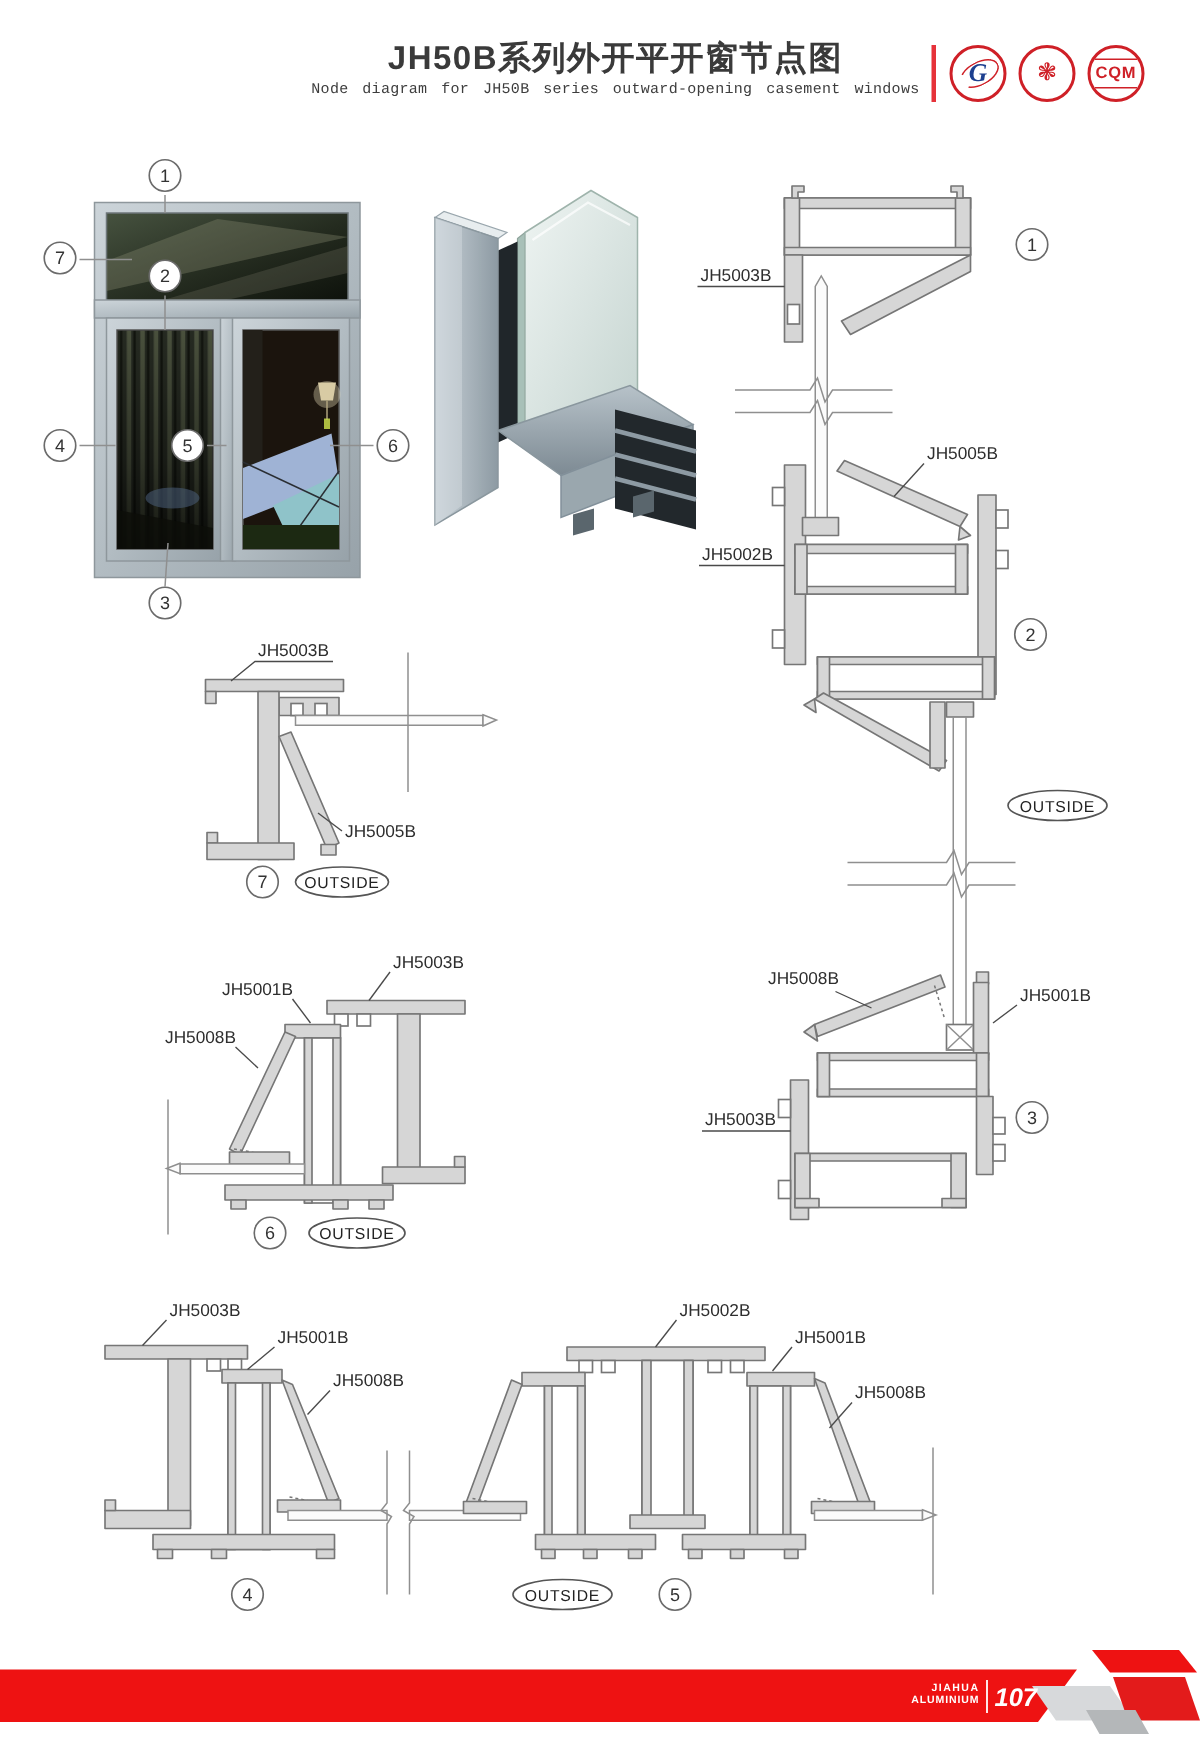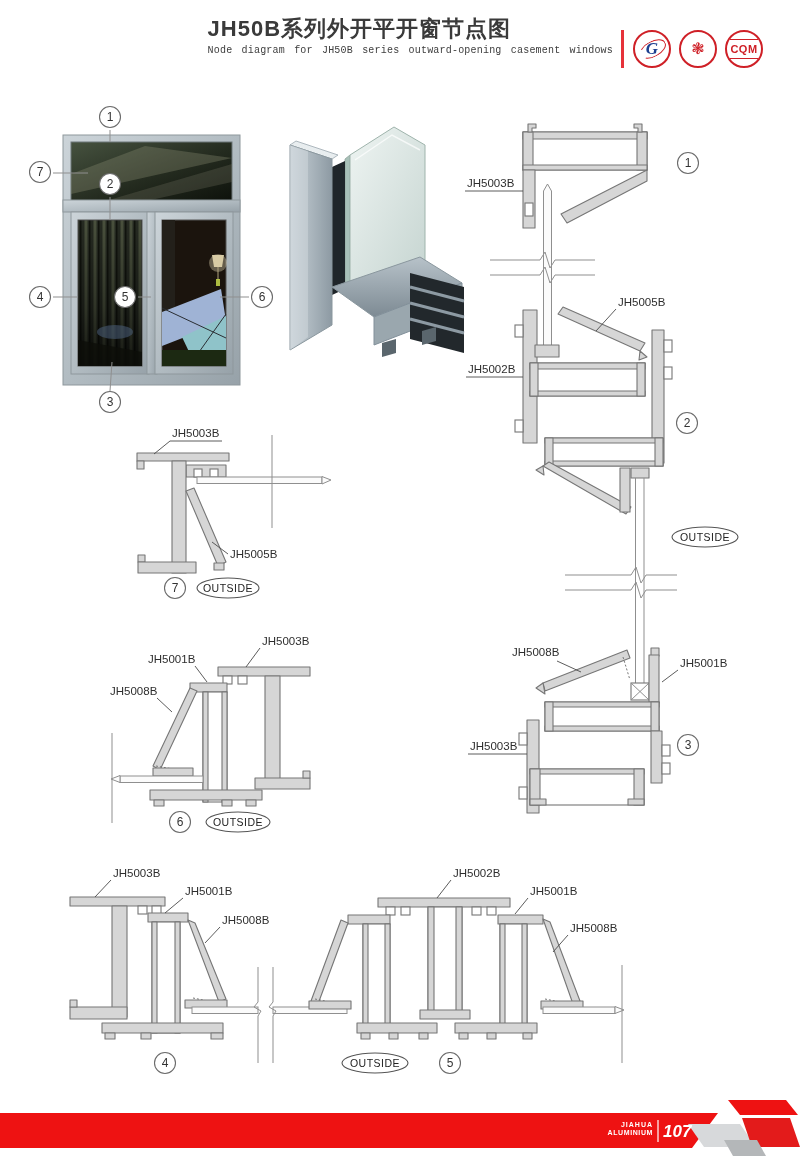--- a/index.html
+++ b/index.html
@@ -1,19 +1,19 @@
 <!DOCTYPE html>
 <html><head>
 <meta charset="utf-8">
 <style>
   html,body{margin:0;padding:0;background:#fff;}
   .page{position:relative;width:800px;height:1167px;background:#ffffff;overflow:hidden;
         font-family:"Liberation Sans",sans-serif;}
   
-  .hdr-text{position:absolute;top:16px;right:187px;text-align:left;}
+  .hdr-text{position:absolute;top:26px;right:187px;text-align:center;}
   .hdr-cn{font-size:22px;font-weight:bold;color:#3a3a3a;letter-spacing:1px;line-height:26px;}
   .hdr-en{font-size:10px;color:#3d3d3d;word-spacing:3px;letter-spacing:.2px;margin-top:3px;font-family:Liberation Mono, monospace;}
   .hdr-rule{position:absolute;left:621px;top:30px;width:3px;height:38px;background:#e6323a;}
   .logos{position:absolute;left:633px;top:30px;display:flex;gap:8px;}
   .logo{width:38px;height:38px;border-radius:50%;border:2.5px solid #cf2027;background:#fff;
         position:relative;display:flex;align-items:center;justify-content:center;box-sizing:border-box;}
   .logo-g{font-family:"Liberation Serif",serif;font-weight:bold;font-style:italic;
           font-size:17px;color:#1d3f8f;}
   .logo-orbit{position:absolute;left:4px;top:9px;width:26px;height:14px;border:1.5px solid #cf2027;
           border-radius:50%;transform:rotate(-28deg);border-left-color:transparent;}

